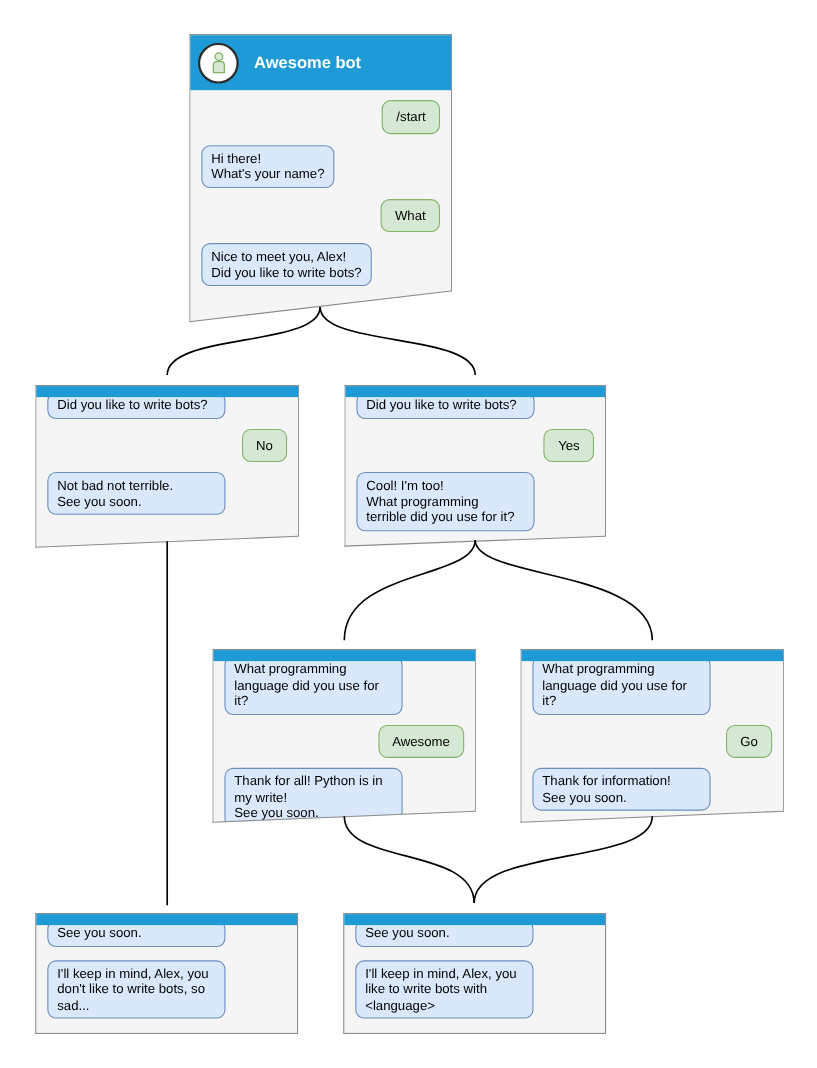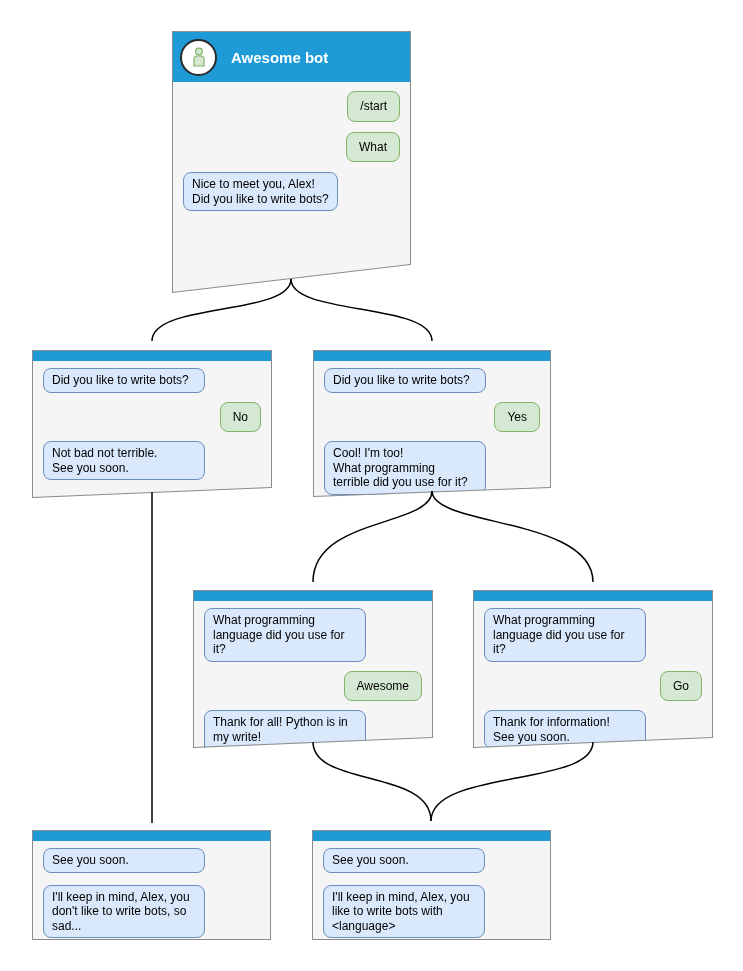--- a/index.html
+++ b/index.html
@@ -36,21 +36,21 @@
   .endr{left:312px;top:830px;width:239px;height:110px}
 
   .hdr{background:var(--header-blue);position:relative;z-index:2}
   .hdr-lg{height:50px;display:flex;align-items:center;padding-left:7px}
   .hdr-sm{height:10px}
   .avatar{width:37px;height:37px;border-radius:50%;background:#fff;
     border:2px solid #2b2b2b;display:flex;align-items:center;justify-content:center}
   .avatar svg{width:24px;height:24px}
   .title{color:var(--title-color);font-weight:bold;font-size:15px;margin-left:14px}
 
-  .body{position:relative;z-index:1;padding:12px 10px;display:flex;
+  .body{position:relative;z-index:1;padding:0 10px;display:flex;
     flex-direction:column;align-items:flex-start}
   .root .body{padding-top:9px}
   .bubble{border-radius:8px;font-size:12px;line-height:14.5px;
     white-space:pre-line;margin-bottom:9px}
   .root .bubble{margin-bottom:10px}
   .bot{background:var(--bot-bubble-bg);border:1px solid var(--bot-bubble-border);
     padding:4px 8px}
   .user{background:var(--user-bubble-bg);border:1px solid var(--user-bubble-border);
     align-self:flex-end;text-align:center;min-width:36px;padding:7px 12px}
   .fixed{width:162px}
@@ -73,20 +73,22 @@
       <div class="avatar">
         <svg viewBox="0 0 24 24">
           <path d="M7 21 L7 14.5 Q7 11 10 11 L14 11 Q17 11 17 14.5 L17 21 Z" style="fill:var(--user-bubble-bg);stroke:var(--user-bubble-border);stroke-width:1.2"></path>
           <circle cx="12" cy="6.5" r="3.4" style="fill:var(--user-bubble-bg);stroke:var(--user-bubble-border);stroke-width:1.2"></circle>
         </svg>
       </div>
       <div class="title">Awesome bot</div>
     </div>
     <div class="body">
       <div class="bubble user">/start</div>
+      <div class="bubble bot">Hi there!
+What's your name?</div>
       <div class="bubble user">What</div>
       <div class="bubble bot">Nice to meet you, Alex!
 Did you like to write bots?</div>
     </div>
   </div>
 
   <div class="win cut l2l">
     <div class="hdr hdr-sm"></div>
     <div class="body">
       <div class="bubble bot fixed overlap">Did you like to write bots?</div>

